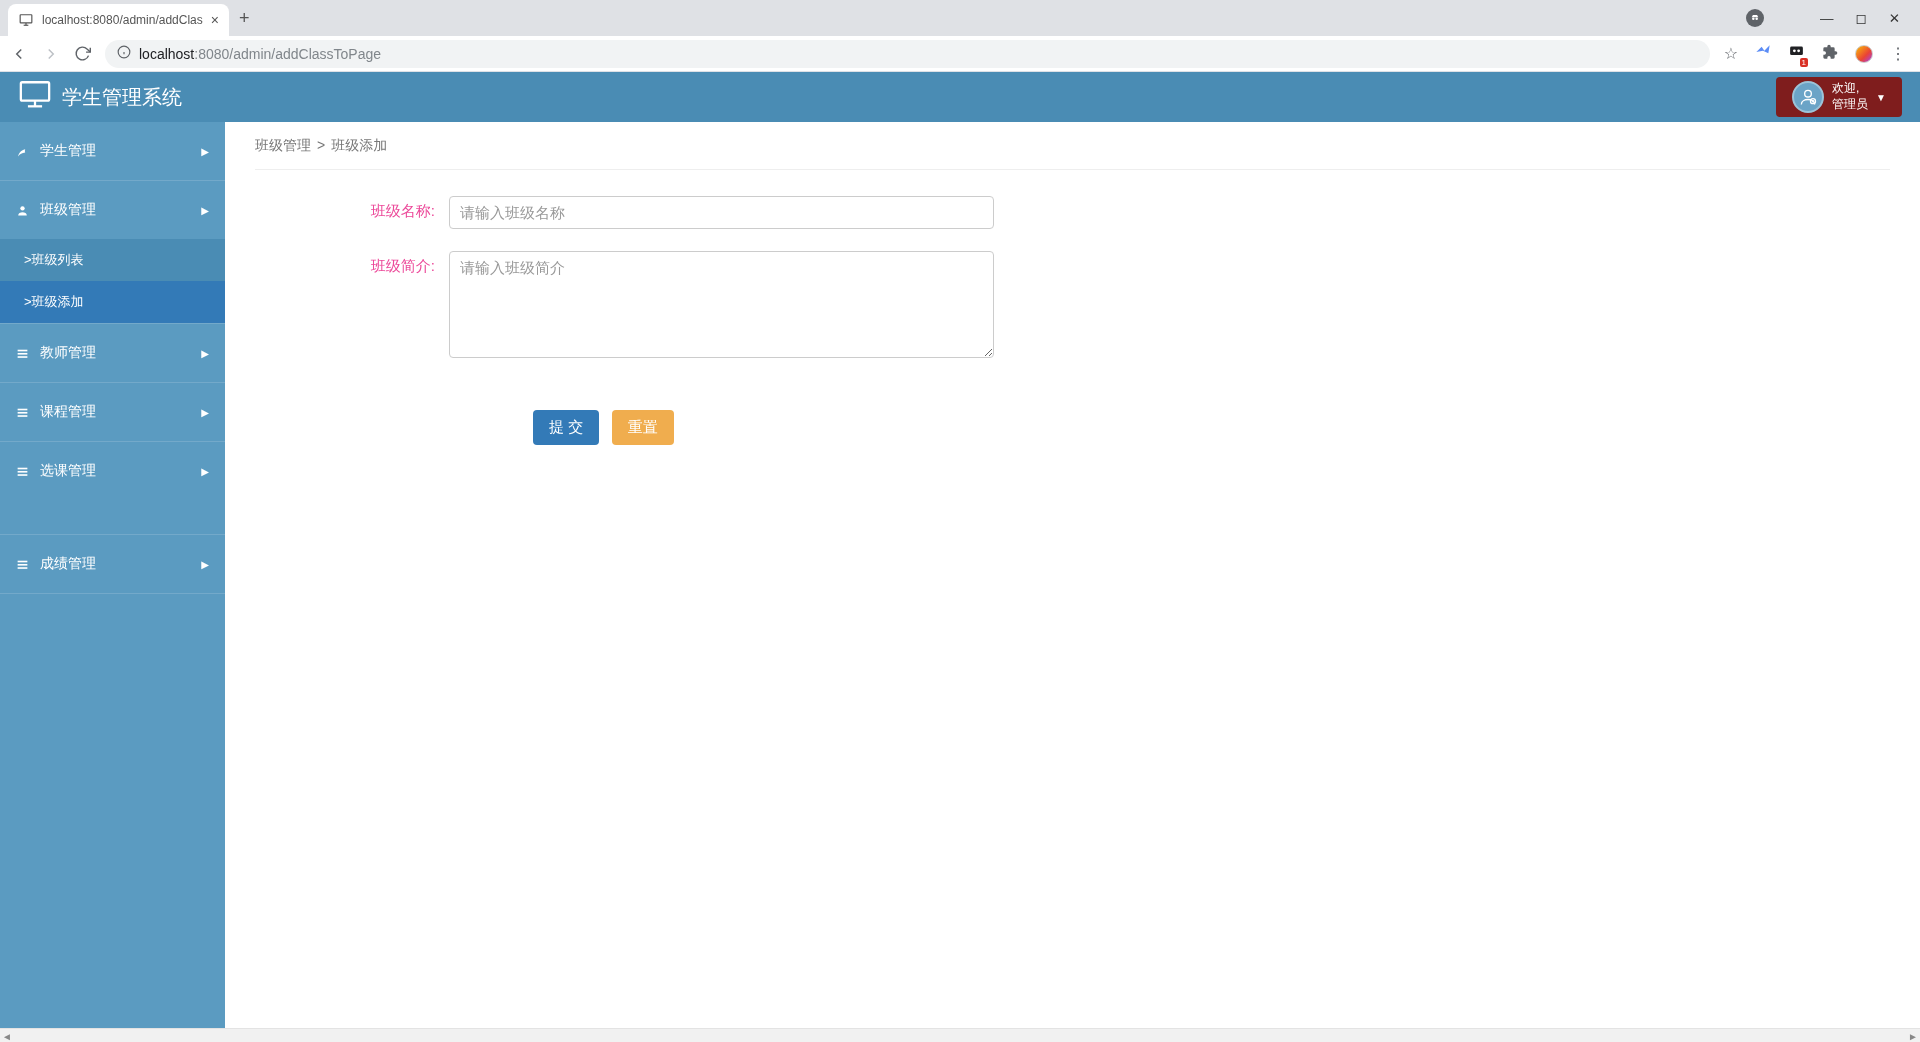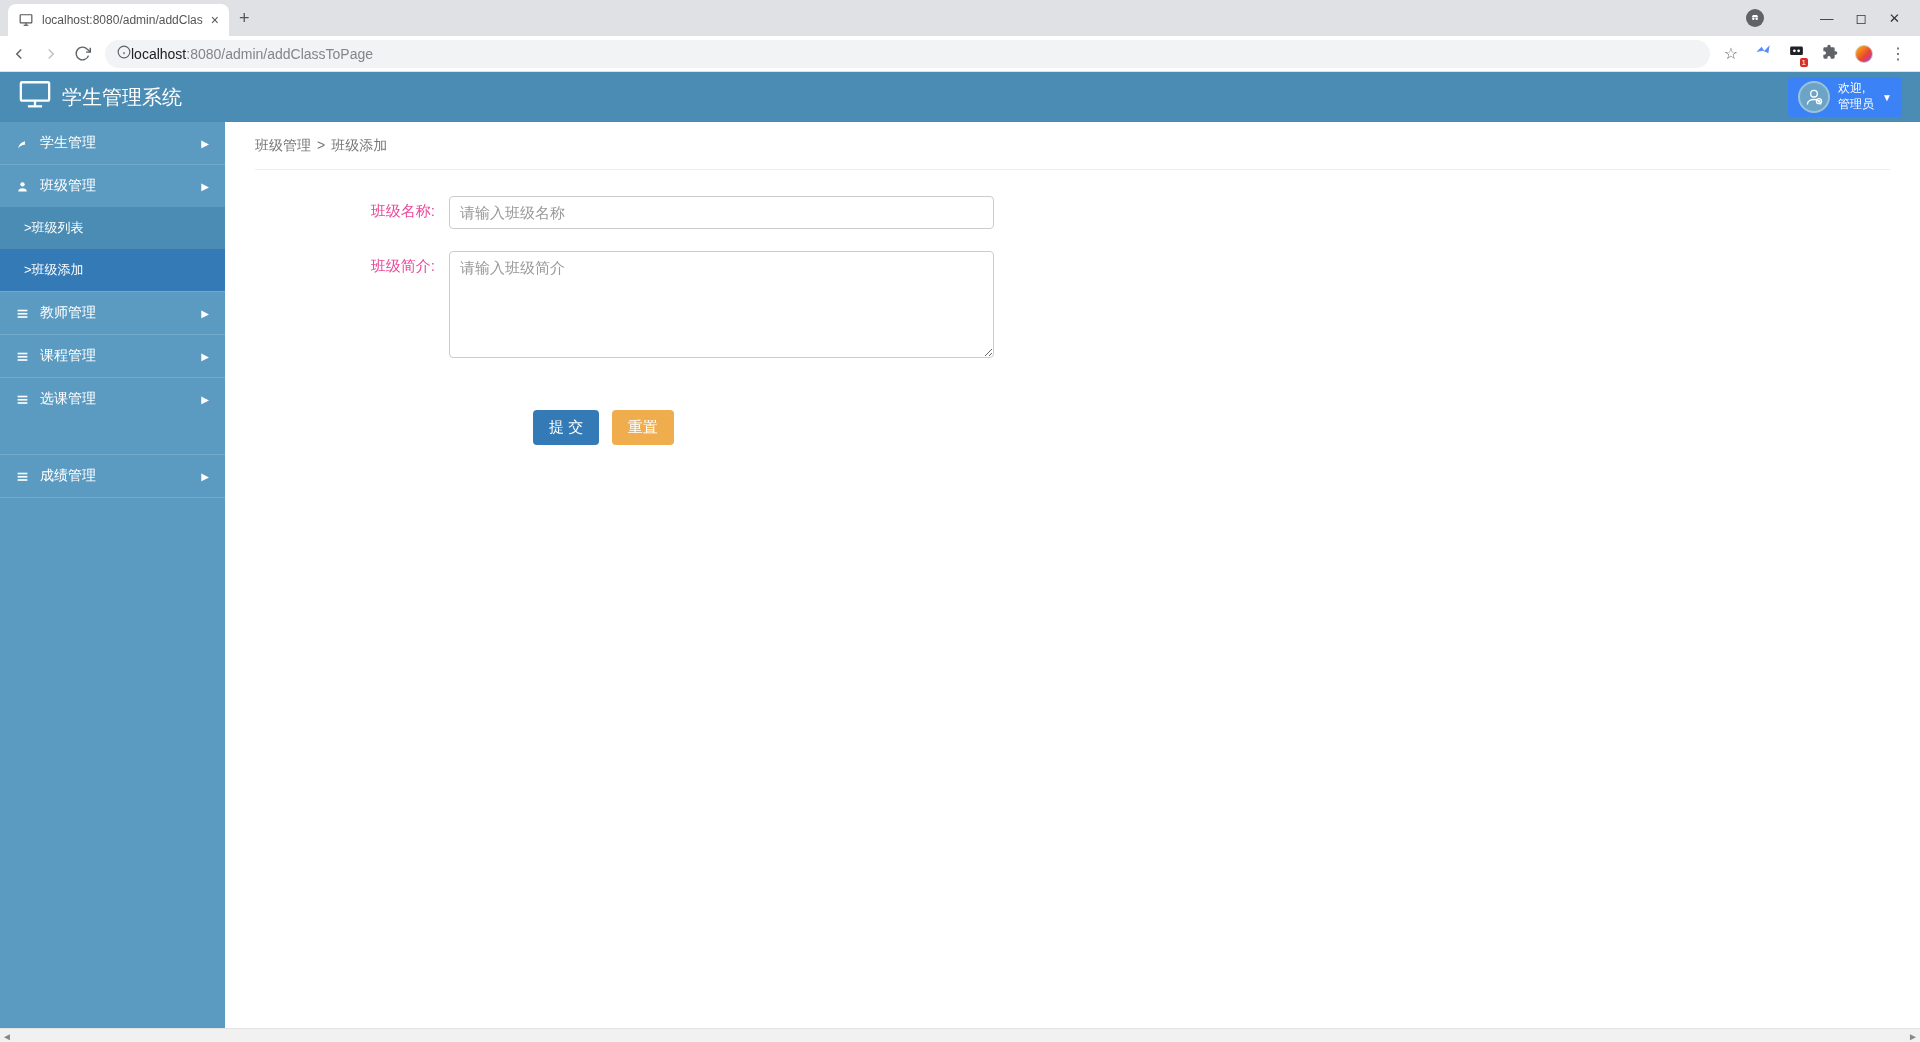--- a/index.html
+++ b/index.html
@@ -13,46 +13,46 @@
     .tab-title { font-size: 12px; color: #555; flex: 1; white-space: nowrap; overflow: hidden; text-overflow: ellipsis; }
     .tab-close { color: #555; font-size: 14px; cursor: pointer; }
     .new-tab { color: #555; font-size: 18px; padding: 0 10px; cursor: pointer; }
     .window-controls { margin-left: auto; display: flex; gap: 22px; padding-right: 20px; align-items: center; }
     .window-controls span { color: #333; font-size: 13.5px; cursor: pointer; }
     .incognito-badge{ width:18px; height:18px; border-radius:50%; background:#5f6368; display:flex; align-items:center; justify-content:center; margin-right:34px; }
 
     .nav-bar { display: flex; align-items: center; height: 36px; background: #fff; padding: 0 10px; gap: 14px; border-bottom: 1px solid #dee1e6; }
     .nav-bar .nav-icon { color: #5f6368; cursor: pointer; display:flex; align-items:center; justify-content:center; }
     .nav-bar .disabled { color: #bdc1c6; }
-    .address-bar { flex: 1; display: flex; align-items: center; background: #f1f3f4; border-radius: 14px; height: 28px; padding: 0 12px; }
+    .address-bar { flex: 1; display: flex; align-items: center; background: #f1f3f4; border-radius: 14px; height: 28px; padding: 0 12px; gap: 8px; }
     .address-bar .info-icon { color: #5f6368; }
     .address-text { font-size: 14px; color: #202124; }
     .address-text .faded { color: #80868b; }
     .ext-icons { display: flex; align-items: center; gap: 17px; padding-right: 4px; }
     .star-ic{color:#5f6368;}
     .bird-ic{color:#5c8df6;}
     .eye-ic{ position:relative; }
     .eye-ic .badge{ position:absolute; bottom:-3px; right:-3px; background:#d93025; color:#fff; font-size:8px; padding:0 2px; border-radius:2px; line-height:9px; }
     .puzzle-ic{color:#5f6368;}
     .avatar-ic{ width:18px; height:18px; border-radius:50%; background: linear-gradient(135deg,#fbbc04 0%,#ea4335 60%,#a142f4 100%); border:1px solid #ccc; }
     .menu-dots{ color:#5f6368; }
 
     
     .app-header { background: #4a8cb4; height: 50px; display: flex; align-items: center; padding: 0 18px; color: #fff; }
     .app-logo-icon { margin-right: 10px; }
     .app-title { font-size: 20px; font-weight: 400; }
-    .user-area { margin-left: auto; display: flex; align-items: center; background: #3b82f6; border-radius: 4px; padding: 4px 10px; gap: 8px; }
+    .user-area { margin-left: auto; display: flex; align-items: center; background: #7f1d1d; border-radius: 4px; padding: 4px 16px; gap: 8px; }
     .user-avatar { width: 32px; height: 32px; border-radius: 50%; background: #6ba4c7; border: 2px solid #9cc3d8; display:flex; align-items:center; justify-content:center; }
     .user-text { font-size: 12px; line-height: 1.3; }
     .user-caret { color: #fff; font-size: 10px; }
 
     
     .layout { display: flex; }
     .sidebar { width: 225px; background: #5b9bc1; color: #fff; min-height: calc(100vh - 122px); }
-    .menu-item { display: flex; align-items: center; padding: 12px 16px; font-size: 14px; border-top: 1px solid rgba(255,255,255,0.15); cursor: pointer; position: relative; justify-content: space-between; }
+    .menu-item { display: flex; align-items: center; padding: 20px 16px; font-size: 14px; border-top: 1px solid rgba(255,255,255,0.15); cursor: pointer; position: relative; justify-content: space-between; }
     .menu-item:first-child { border-top: none; }
     .menu-item:last-child{ border-bottom: 1px solid rgba(255,255,255,0.15); margin-top: 34px; }
     .menu-item .mi-icon { width: 16px; display: inline-flex; margin-right: 8px; }
     .menu-item .mi-arrow { margin-left: auto; font-size: 10px; }
     .submenu .sub-item { padding: 12px 24px; font-size: 13px; background: #4a8cb4; cursor: pointer; }
     .submenu .sub-item.active { background: #337ab7; }
 
     
     .main { flex: 1; padding: 15px 30px; }
     .breadcrumb { color: #777; font-size: 14px; display: flex; gap: 6px; padding-bottom: 14px; border-bottom: 1px solid #eee; }

